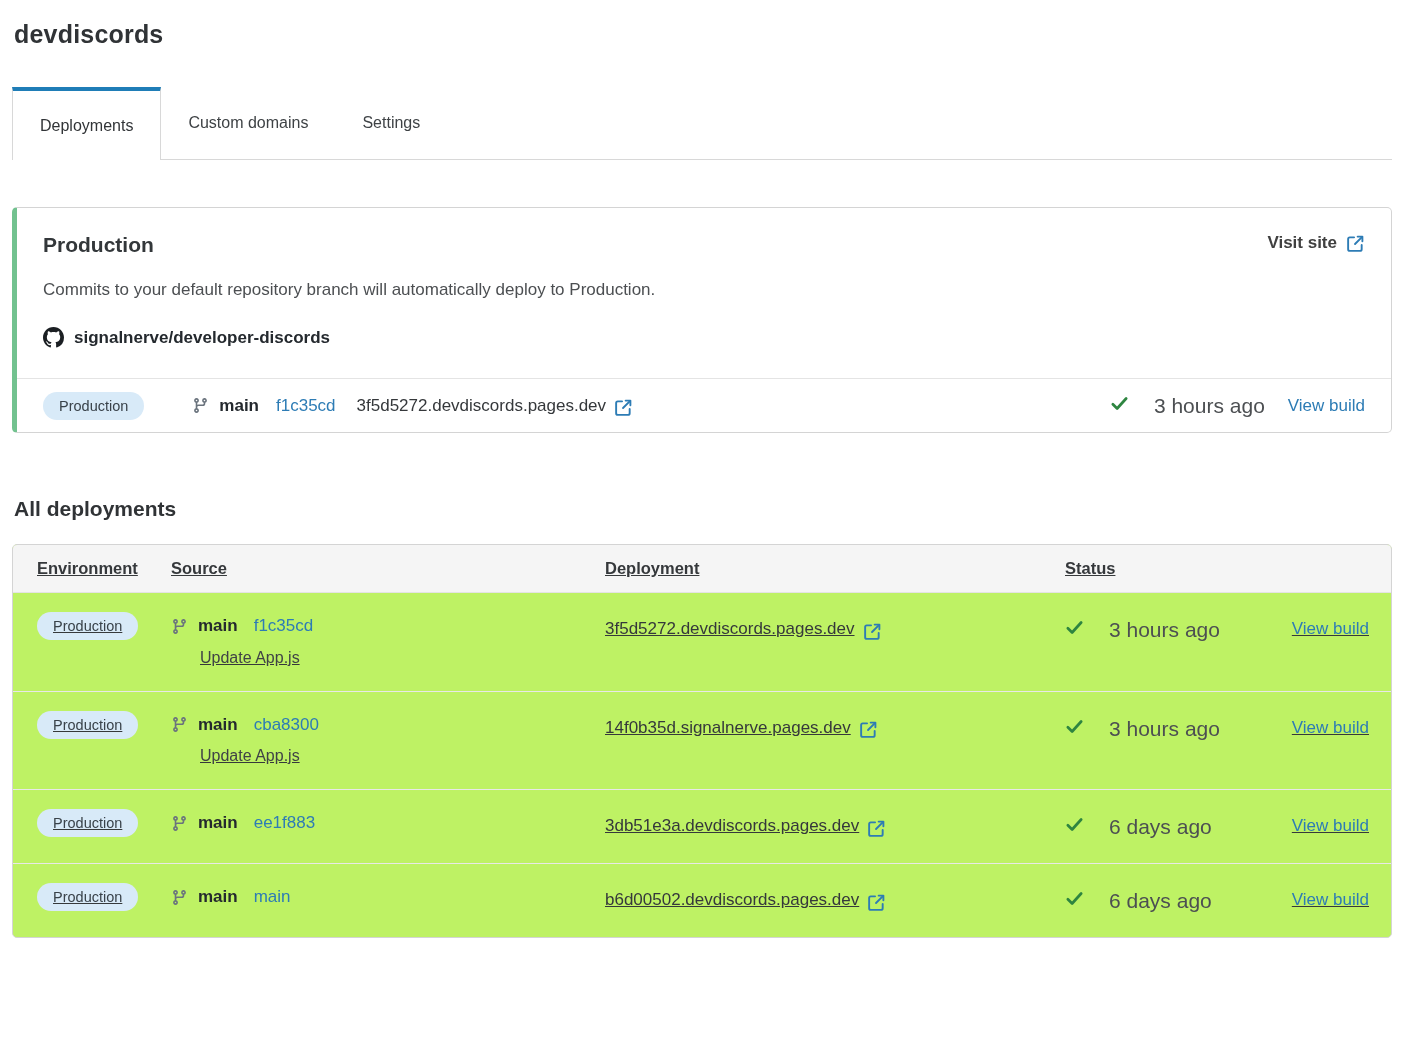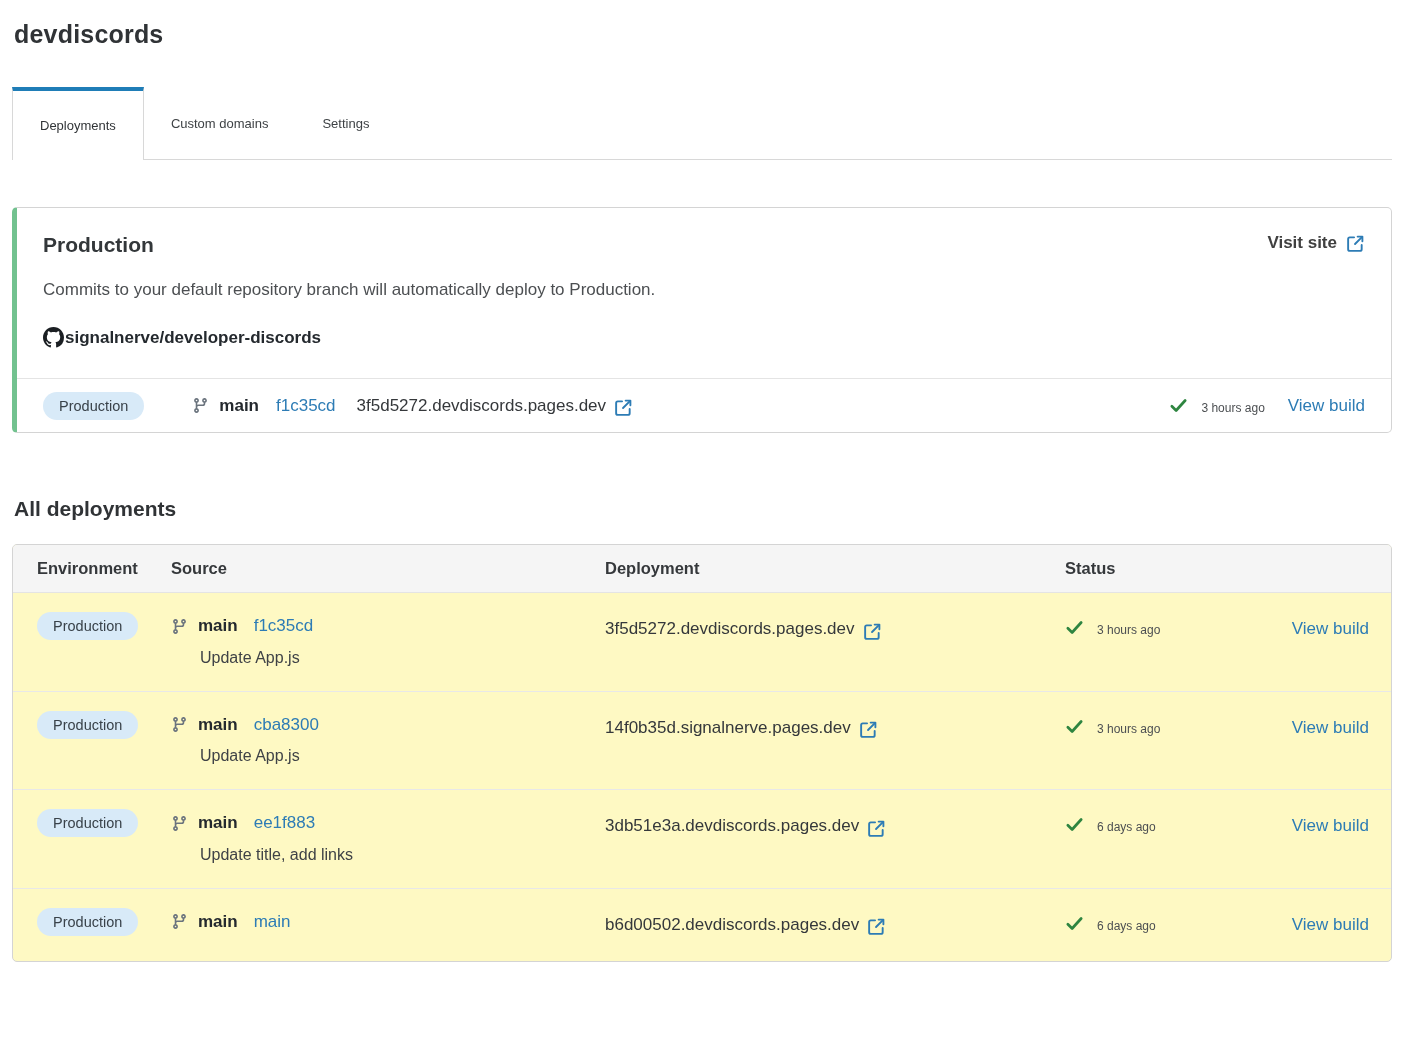--- a/index.html
+++ b/index.html
@@ -26,21 +26,21 @@
     display: flex;
     align-items: stretch;
     margin-top: 38px;
     border-bottom: 1px solid #d8d8d8;
     height: 73px;
   }
   .tab {
     display: flex;
     align-items: center;
     padding: 0 27px;
-    font-size: 13px;
+    font-size: 16px;
     color: #3e4245;
     cursor: pointer;
     position: relative;
   }
   .tab.active {
     border-top: 4px solid #1f7db7;
     border-left: 1px solid #d8d8d8;
     border-right: 1px solid #d8d8d8;
     background: #ffffff;
     margin-bottom: -1px;
@@ -66,21 +66,21 @@
     font-weight: 600;
     color: #404040;
     text-decoration: none;
     cursor: pointer;
   }
   .prod-desc { margin-top: 23px; font-size: 17px; color: #4c4f52; }
   .repo-row {
     margin-top: 27px;
     display: inline-flex;
     align-items: flex-end;
-    gap: 1px;
+    gap: 10px;
     font-size: 17px;
     font-weight: 700;
     color: #24292e;
     text-decoration: none;
     cursor: pointer;
   }
   .domains-row { margin-top: 25px; display: flex; align-items: baseline; }
   .domains-label { font-size: 14px; font-weight: 700; color: #3a3e41; }
   .domains-value { font-size: 17px; color: #4f545a; margin-left: 34px; }
 
@@ -105,21 +105,21 @@
   .branch-icon { color: #6a737d; display: inline-flex; }
   .branch-name { font-size: 17px; font-weight: 700; color: #24292e; margin-left: 10px; }
   a.link, .link {
     color: #2d7cb5;
     text-decoration: none;
     font-size: 17px;
     cursor: pointer;
   }
   .deploy-url { font-size: 17px; color: #35383b; }
   .ext-icon { color: #2d7cb5; display: inline-flex; margin-left: 8px; position: relative; top: 2px; cursor: pointer; }
-  .status-group { display: inline-flex; align-items: flex-end; gap: 13px; font-size: 12px; color: #4c4f52; }
+  .status-group { display: inline-flex; align-items: flex-start; gap: 25px; font-size: 21px; color: #4c4f52; }
   .check-icon { color: #2e8540; display: inline-flex; }
 
   .prod-latest .branch-group { margin-left: 48px; }
   .prod-latest .commit-link { margin-left: 17px; }
   .prod-latest .deploy-wrap { margin-left: 21px; display: inline-flex; align-items: center; }
   .prod-latest .status-group { margin-left: auto; }
   .prod-latest .view-build { margin-left: 23px; }
 
   
   .section-title {
@@ -127,21 +127,22 @@
     font-size: 21px;
     font-weight: 700;
     color: #303336;
     margin-left: 2px;
   }
   .deploy-table {
     margin-top: 23px;
     border: 1px solid #d4d4d4;
     border-radius: 5px;
     overflow: hidden;
-    background: #fef9c3;
+    background: #bef264;
+    text-decoration: underline;
   }
   .tgrid {
     display: grid;
     grid-template-columns: 134px 434px 460px 219px 1fr;
     padding-left: 24px;
     padding-right: 22px;
     align-items: start;
   }
   .thead {
     background: #f5f5f5;
@@ -347,21 +348,20 @@
     <div class="cell-source">
       <span class="source-line">
         <span class="branch-icon">
           <svg width="17" height="17" viewBox="0 0 16 16">
                   <use href="#svg-branch"></use>
                 </svg>
         </span>
         <span class="branch-name">main</span>
         <a class="link commit-link">ee1f883</a>
       </span>
-      <div class="commit-message">Update title, add links</div>
     </div>
     <div class="cell-deploy">
       <span class="deploy-url">3db51e3a.devdiscords.pages.dev</span>
       <span class="ext-icon">
         <svg width="19" height="19" viewBox="0 0 16 16">
                 <use href="#svg-ext"></use>
               </svg>
       </span>
     </div>
     <div class="cell-status">

